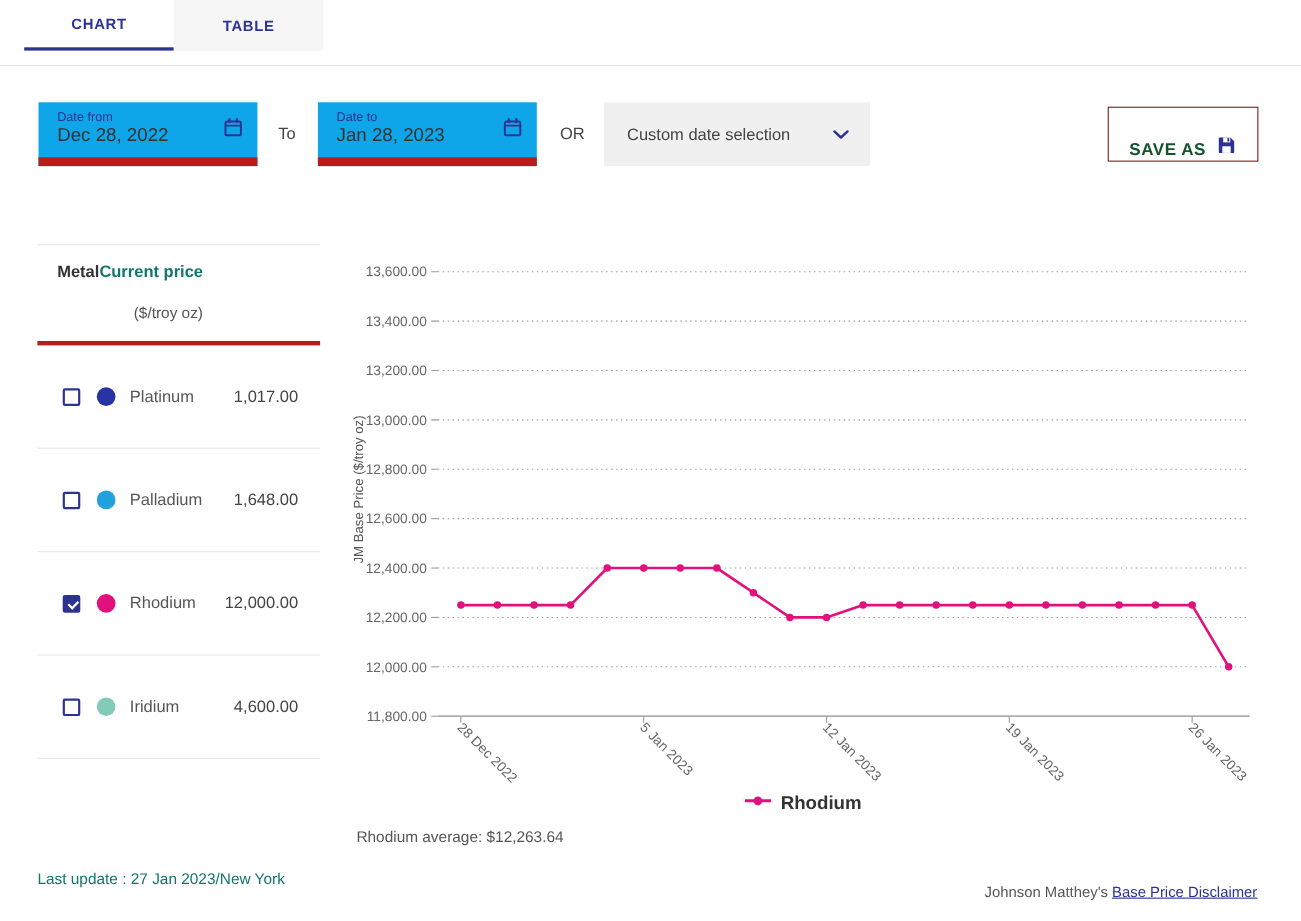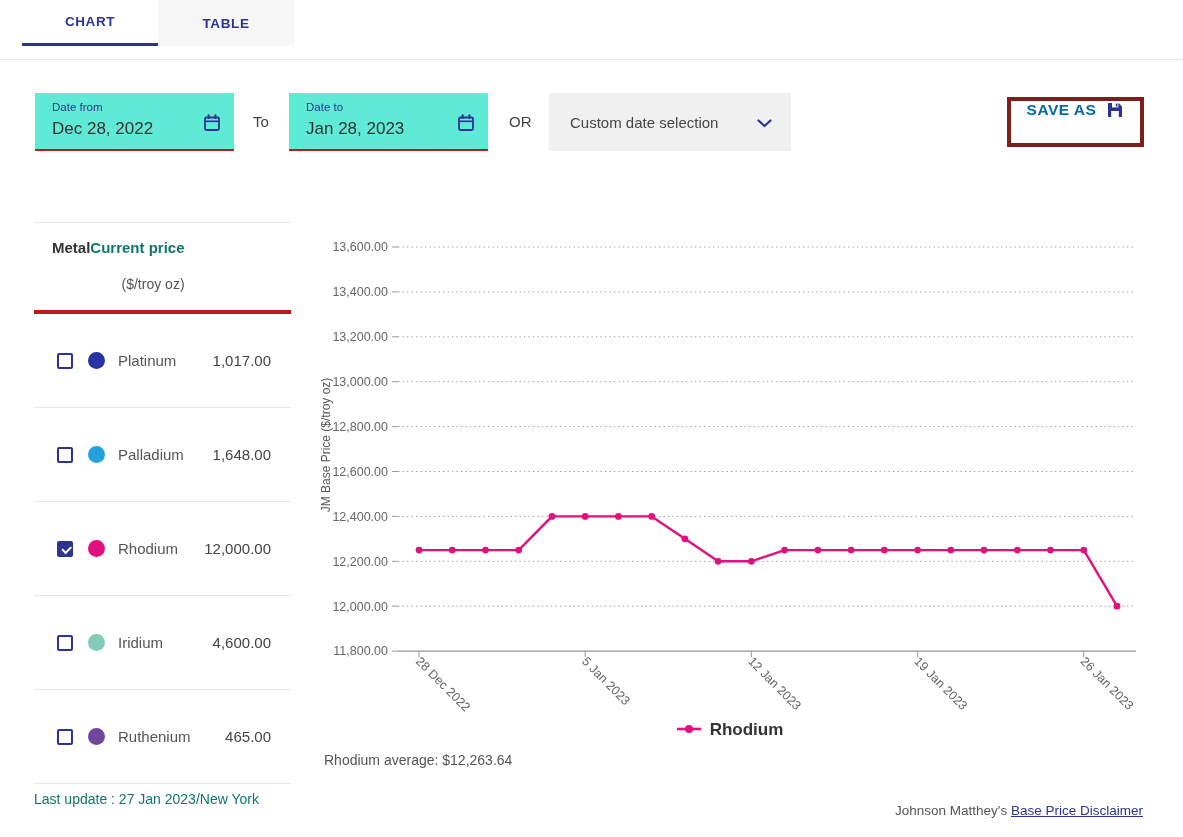--- a/index.html
+++ b/index.html
@@ -8,33 +8,33 @@
     font-family:"Liberation Sans",sans-serif;color:#333;
   }
   
   .tabs{position:absolute;top:0;left:0;right:0;height:60px;border-bottom:1px solid #e3e3e3;
         padding-left:22px;display:flex;box-sizing:border-box;}
   .tab{width:136px;height:46px;display:flex;align-items:center;justify-content:center;
        font-size:13.5px;font-weight:700;letter-spacing:.6px;color:#2c3392;cursor:pointer;box-sizing:border-box;}
   .tab.active{background:#fff;border-bottom:3px solid #2c3392;}
   .tab.inactive{background:#f6f6f6;}
   
-  .field{position:absolute;top:93px;height:58px;background:#5eead4;
-         border-bottom:2px solid #b91c1c;box-sizing:border-box;cursor:pointer;}
+  .field{position:absolute;top:93px;height:58px;background:#0ea5e9;
+         border-bottom:8px solid #b91c1c;box-sizing:border-box;cursor:pointer;}
   .field-label{position:absolute;top:8px;left:17px;font-size:11.5px;color:#2c3392;}
   .field-value{position:absolute;bottom:10px;left:17px;font-size:17px;color:#333;}
   .field-cal{position:absolute;right:13px;bottom:13px;}
   .joiner{position:absolute;top:113px;font-size:15px;color:#444;}
   .dropdown{position:absolute;left:549px;top:93px;width:242px;height:58px;background:#f0f0f0;
             display:flex;align-items:center;justify-content:space-between;padding:0 19px 0 21px;
             box-sizing:border-box;font-size:15px;color:#444;cursor:pointer;}
   .save-btn{position:absolute;left:1007px;top:97px;width:137px;height:50px;background:#fff;
-            border:4px solid #7f1d1d;box-sizing:border-box;display:flex;align-items:flex-start;
+            border:1px solid #7f1d1d;box-sizing:border-box;display:flex;align-items:flex-end;
             justify-content:center;gap:10px;font-size:15.5px;font-weight:700;letter-spacing:.5px;
-            color:#0369a1;cursor:pointer;}
+            color:#14532d;cursor:pointer;}
   
   .metal-panel{position:absolute;left:34px;top:222px;width:257px;border-top:1px solid #e8e8e8;}
   .metal-header{display:flex;justify-content:flex-start;border-bottom:4px solid #b91c1c;
                 padding:16px 20px 18px 18px;}
   .mh-col1{font-size:15px;font-weight:700;color:#333;}
   .mh-col2{text-align:right;}
   .mh-col2 .l1{font-size:15px;font-weight:700;color:#0f766e;}
   .mh-col2 .l2{font-size:14px;color:#555;margin-top:20px;}
   .metal-row{height:94px;display:flex;align-items:center;padding:0 20px 0 23px;
              border-bottom:1px solid #e8e8e8;box-sizing:border-box;}
@@ -140,26 +140,20 @@
         <span class="checkbox checked"></span>
         <span class="dot" style="background: rgb(226, 16, 124);"></span>
         <span class="metal-name">Rhodium</span>
         <span class="metal-price">12,000.00</span>
       </div>
       <div class="metal-row">
         <span class="checkbox"></span>
         <span class="dot" style="background: rgb(130, 203, 182);"></span>
         <span class="metal-name">Iridium</span>
         <span class="metal-price">4,600.00</span>
-      </div>
-      <div class="metal-row">
-        <span class="checkbox"></span>
-        <span class="dot" style="background: rgb(113, 69, 155);"></span>
-        <span class="metal-name">Ruthenium</span>
-        <span class="metal-price">465.00</span>
       </div>
     </div>
 </div>
 
 <div class="last-update">Last update : 27 Jan 2023/New York</div>
 
 <svg id="price-chart" width="860" height="482" viewBox="0 0 860 482">
     <text x="30" y="207" text-anchor="middle" font-size="12px" fill="#555" transform="rotate(-90 30 207)">JM Base Price ($/troy oz)</text>
     <line x1="92" y1="9" x2="98" y2="9" stroke="#999" stroke-width="1"></line>
     <line x1="98" y1="9" x2="833" y2="9" stroke="#999" stroke-width="1" stroke-dasharray="1.3 3.2"></line>

